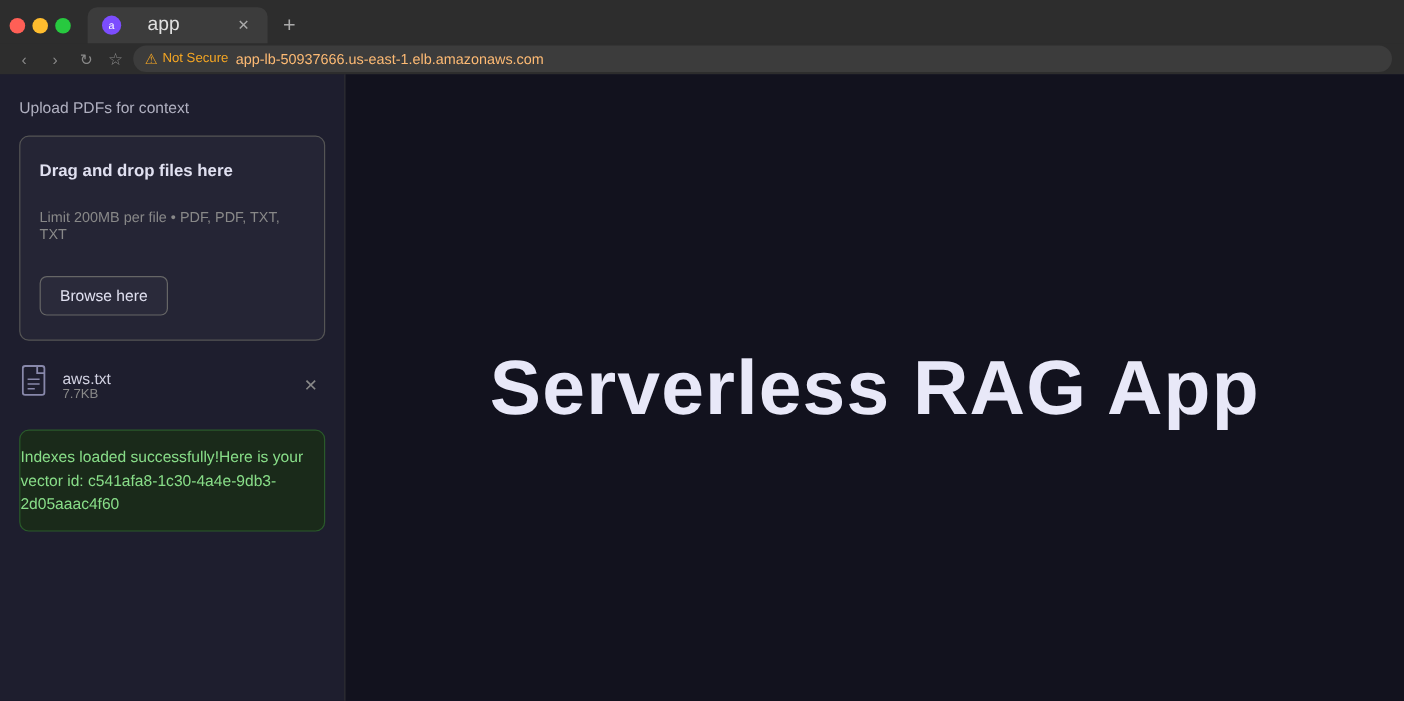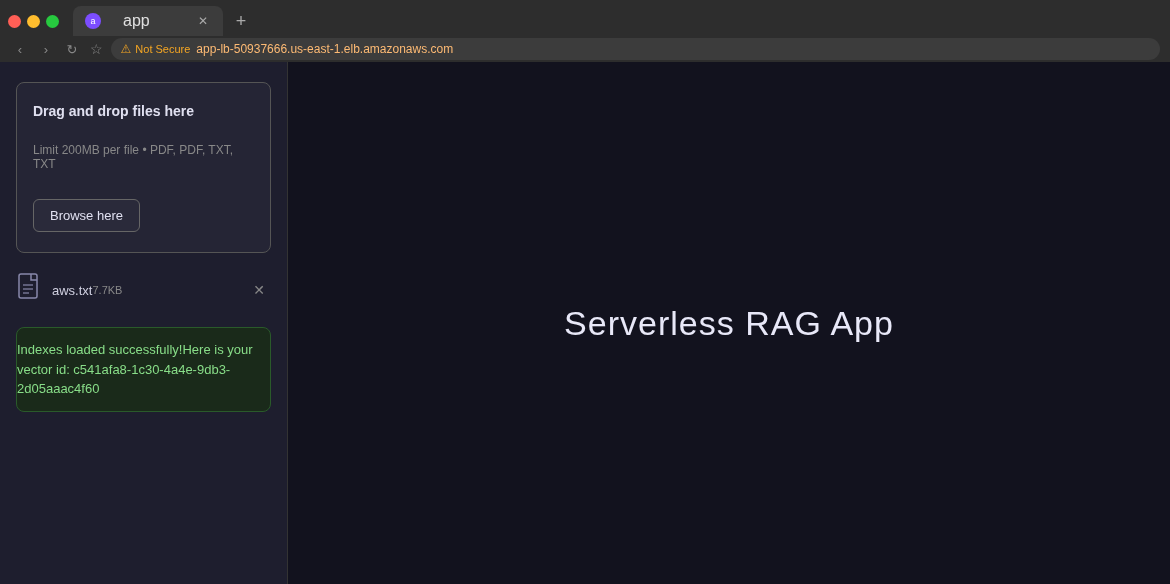--- a/index.html
+++ b/index.html
@@ -154,21 +154,21 @@
     .file-item {
       display: flex;
       align-items: center;
       gap: 10px;
       padding: 8px 2px;
     }
     .file-icon {
       color: #9090b0;
       font-size: 22px;
     }
-    .file-info { flex: 1; display: flex; flex-direction: row; align-items: center; }
+    .file-info { flex: 1; display: flex; flex-direction: column; }
     .file-name { font-size: 13px; color: #d0d0e0; }
     .file-size { font-size: 11px; color: #888; }
     .file-remove {
       color: #888; font-size: 14px; cursor: pointer;
       width: 20px; height: 20px;
       display: flex; align-items: center; justify-content: center;
     }
 
     .status-success {
       background: #1a3a1a;
@@ -191,22 +191,22 @@
 
     
     .main-content {
       flex: 1;
       background: #12121e;
       display: flex;
       align-items: center;
       justify-content: center;
     }
     .app-title {
-      font-size: 34px;
-      font-weight: 400;
+      font-size: 64px;
+      font-weight: 700;
       color: #e8e8f8;
       letter-spacing: 1px;
     }
   </style>
 </head>
 <body>
 
 <div class="browser-chrome">
 
   <div class="tab-bar">
@@ -236,20 +236,21 @@
         <span class="not-secure-text">Not Secure</span>
       </div>
       <span class="url-text">app-lb-50937666.us-east-1.elb.amazonaws.com</span>
     </div>
   </div>
 </div>
 
 <div class="main-layout">
 
   <div class="sidebar">
+    <div class="sidebar-title">Upload PDFs for context</div>
 
     <div class="dropzone">
       <span class="dropzone-title">Drag and drop files here</span>
       <span class="dropzone-limit">Limit 200MB per file • PDF, PDF, TXT, TXT</span>
       <button class="browse-btn">Browse here</button>
     </div>
 
     <div class="file-item">
       <div class="file-icon">
         <svg width="24" height="28" viewBox="0 0 24 28" fill="none">

